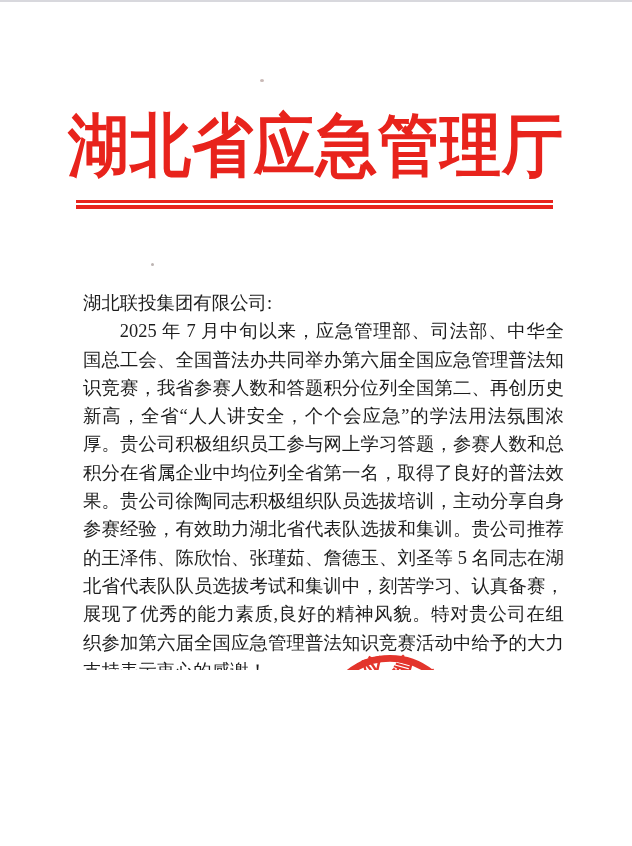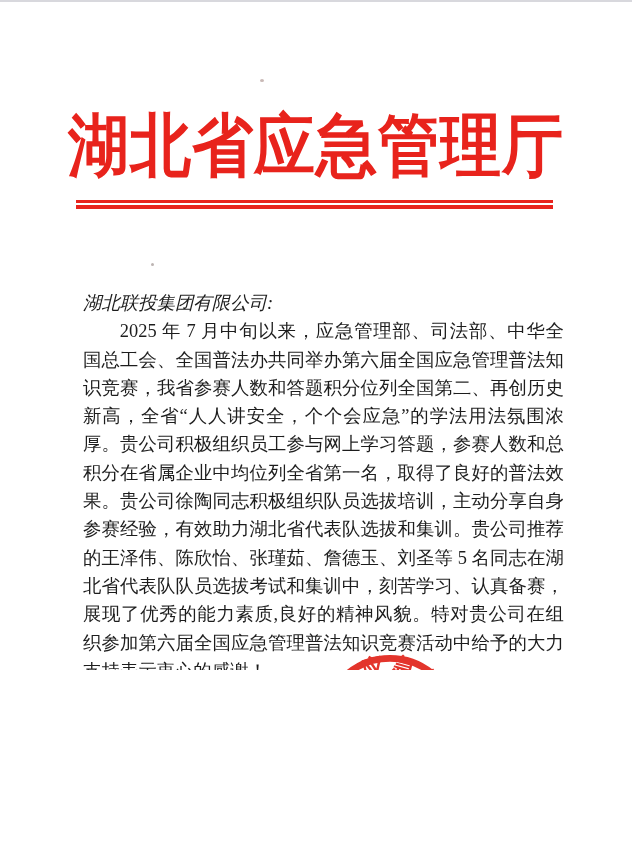--- a/index.html
+++ b/index.html
@@ -50,21 +50,21 @@
   .letter-body {
     position: absolute;
     top: 289px;
     left: 83px;
     width: 481px;
     font-size: 18.4px;
     line-height: 28.3px;
     color: #1d1d1d;
     text-align: justify;
   }
-  .salutation { text-indent: 0; font-style: italic; }
+  .salutation { text-indent: 0; }
   .body-para { margin: 0; text-indent: 2em; }
   .sign-name {
     position: absolute;
     top: 715px; left: 312px;
     font-size: 17px;
     letter-spacing: 0.5px;
     color: #1d1d1d;
     white-space: nowrap;
   }
   .sign-date {

